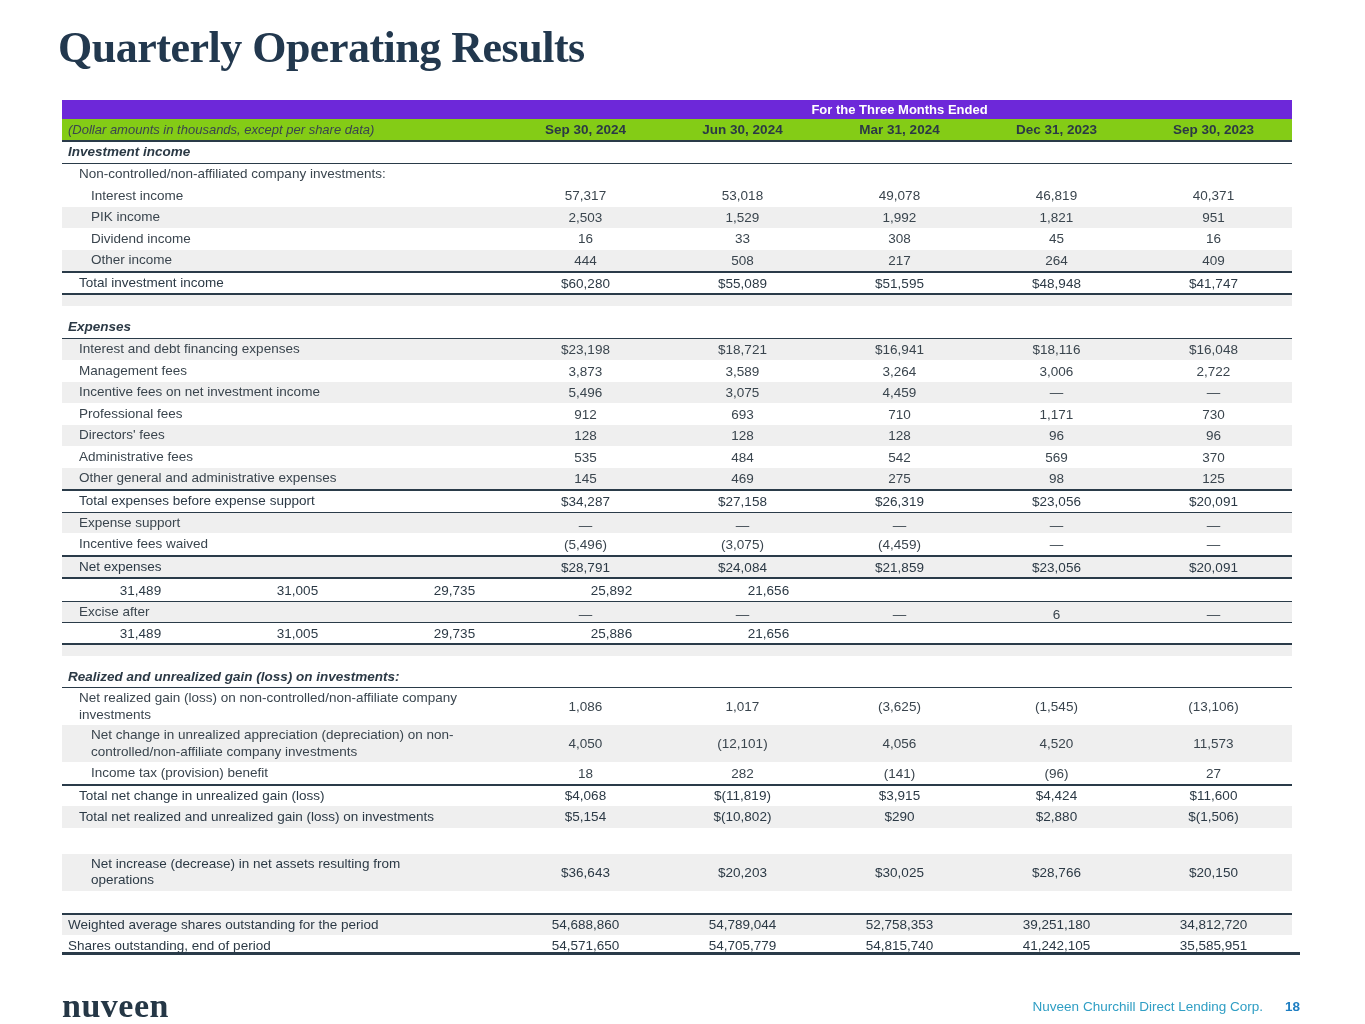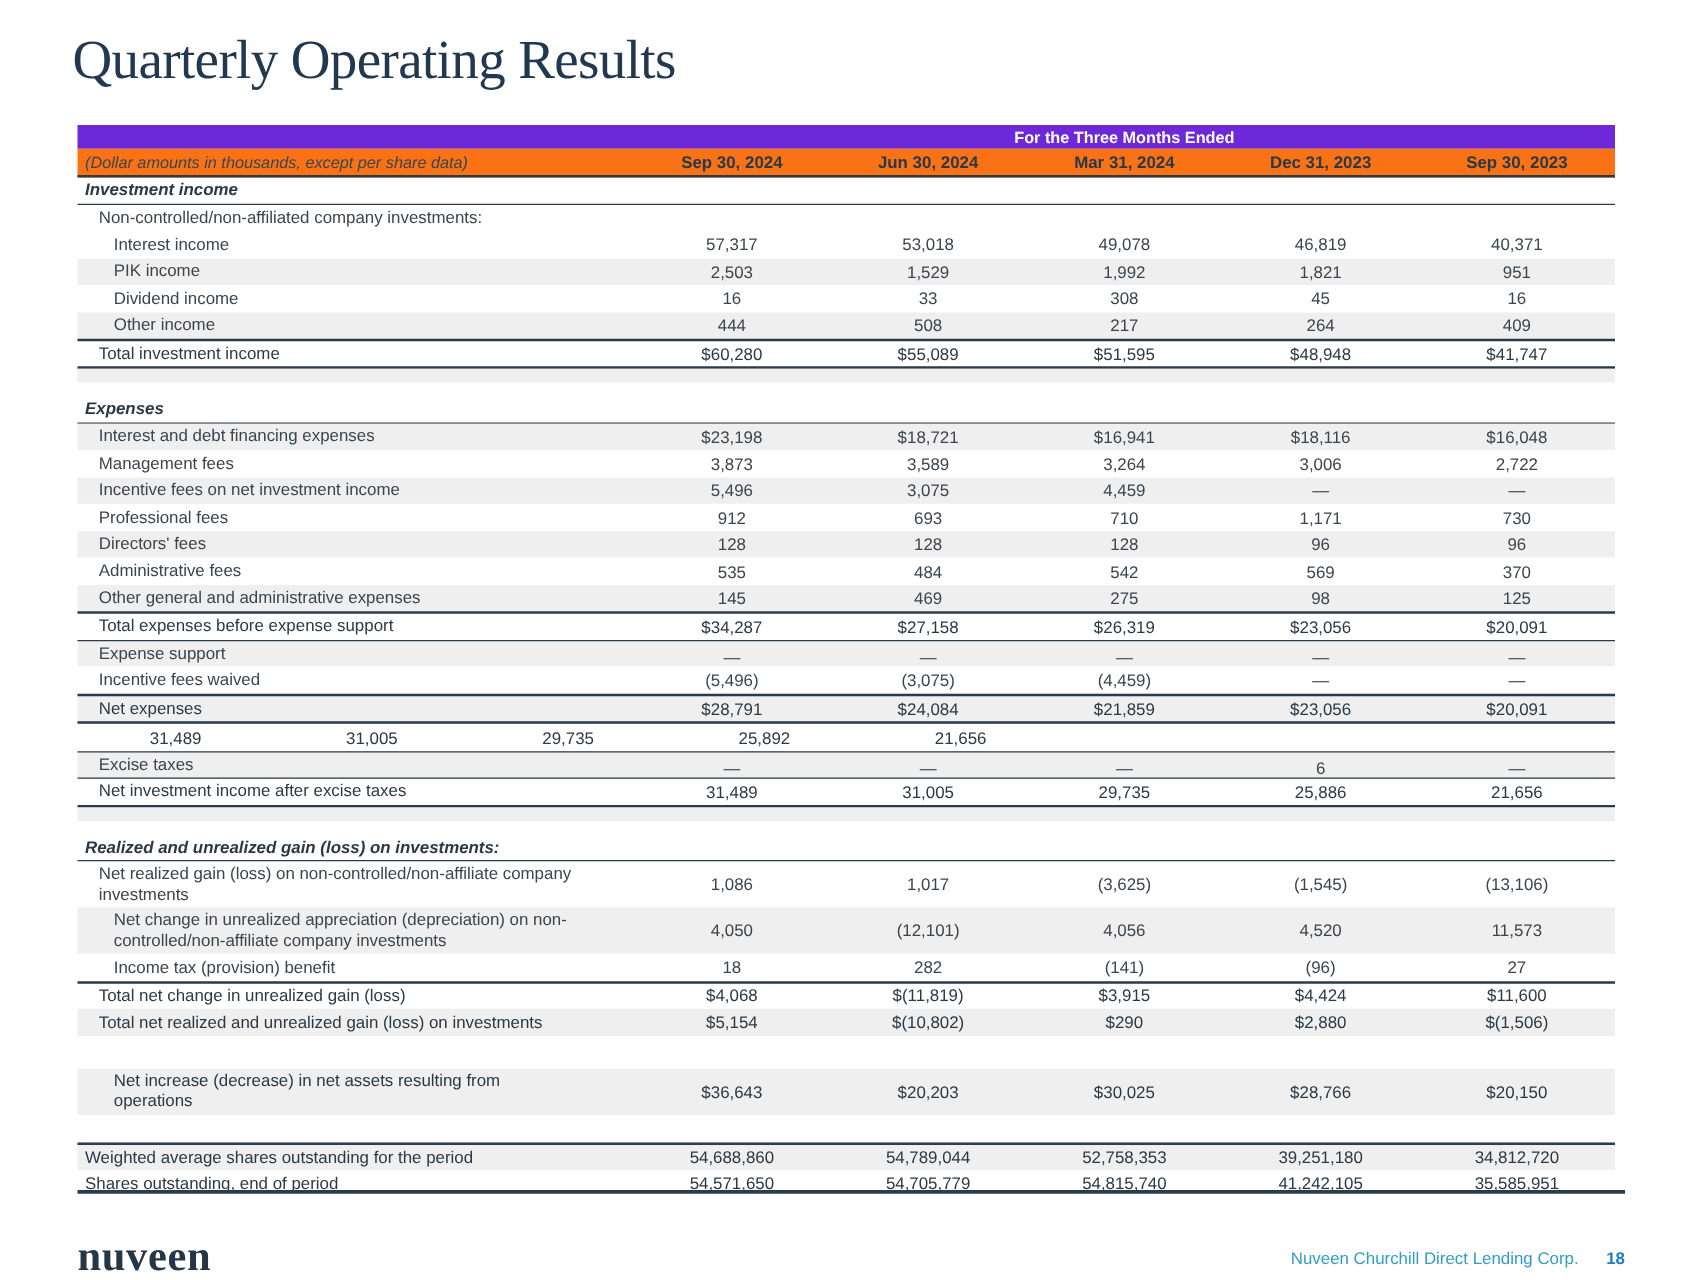--- a/index.html
+++ b/index.html
@@ -2,33 +2,33 @@
 <html><head>
 <meta charset="utf-8">
 <style>
   html,body{margin:0;padding:0;background:#ffffff;}
   body{font-family:"Liberation Sans", sans-serif; -webkit-font-smoothing:antialiased;}
   .slide{position:relative;width:1365px;height:1024px;background:#ffffff;overflow:hidden;}
 
   .page-title{
     position:absolute;top:22px;left:58px;
     font-family:"Liberation Serif", serif;
-    font-weight:400;font-size:44px;letter-spacing:-0.5px;
+    font-weight:700;font-size:44px;letter-spacing:-0.5px;
     color:#22384e;margin:0;
   }
 
   .table-wrap{position:absolute;left:62px;top:100px;width:1230px;font-size:13.5px;color:#3a454e;}
 
   
   .spanner{display:flex;align-items:center;background:#6d28d9;height:19px;}
   .spanner .spacer{width:445px;}
   .spanner .spanner-text{flex:1;text-align:center;color:#ffffff;font-weight:700;font-size:13px;}
 
   
-  .col-row{display:flex;align-items:center;background:#f97316;min-height:21px;border-bottom:2px solid #2a3b49;}
+  .col-row{display:flex;align-items:center;background:#84cc16;min-height:21px;border-bottom:2px solid #2a3b49;}
   .col-row .lbl{width:445px;padding-left:6px;box-sizing:border-box;font-style:italic;font-size:13px;color:#3a454e;}
   .col-row .col-h{width:157px;text-align:center;font-weight:700;color:#2b3945;font-size:13.5px;}
 
   
   .trow{display:flex;align-items:center;min-height:21.5px;box-sizing:border-box;}
   .trow .lbl{width:445px;box-sizing:border-box;padding:2px 45px 2px 6px;line-height:1.22;}
   .trow .val{width:157px;text-align:center;}
   .shade{background:#efefef;}
 
   .section{border-bottom:1.5px solid #2a3b49;}
@@ -230,29 +230,28 @@
           <div class="val">$20,091</div>
         </div>
         <div class="trow total ind1">
           <div class="val">31,489</div>
           <div class="val">31,005</div>
           <div class="val">29,735</div>
           <div class="val">25,892</div>
           <div class="val">21,656</div>
         </div>
         <div class="trow item shade btThin bbThin ind1">
-          <div class="lbl">Excise taxes</div>
+          <div class="lbl">Excise after</div>
           <div class="val">—</div>
           <div class="val">—</div>
           <div class="val">—</div>
           <div class="val">6</div>
           <div class="val">—</div>
         </div>
         <div class="trow total bbThick ind1">
-          <div class="lbl">Net investment income after excise taxes</div>
           <div class="val">31,489</div>
           <div class="val">31,005</div>
           <div class="val">29,735</div>
           <div class="val">25,886</div>
           <div class="val">21,656</div>
         </div>
         <div class="trow blank shade" style="min-height: 11px;"></div>
         <div class="trow blank" style="min-height: 11px;"></div>
         <div class="trow section">
           <div class="lbl">Realized and unrealized gain (loss) on investments:</div>

